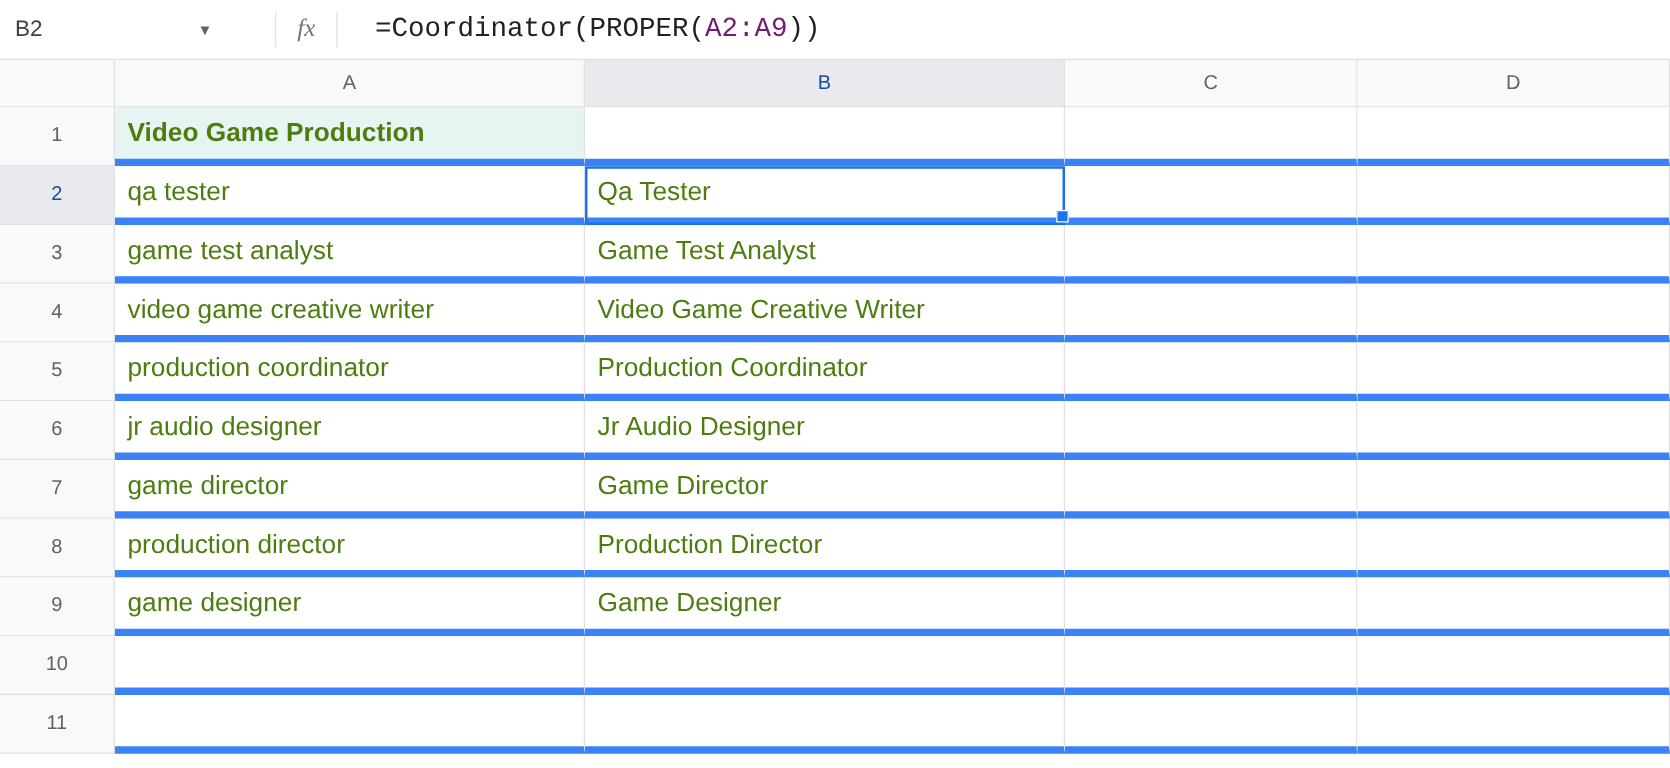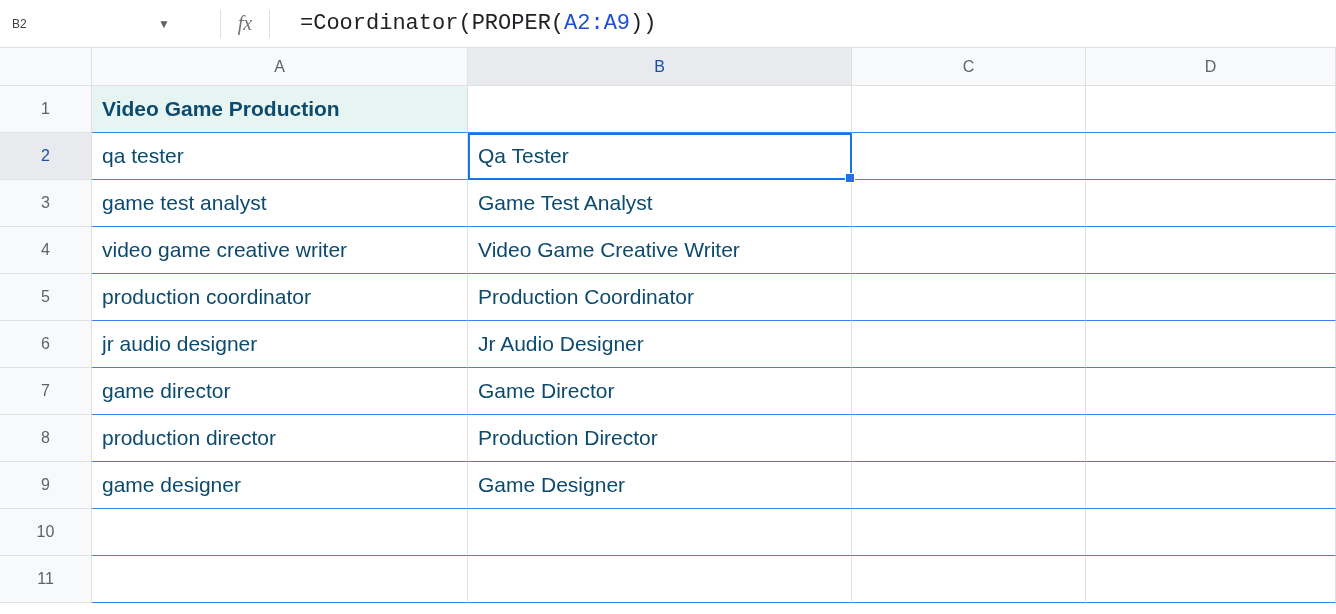--- a/index.html
+++ b/index.html
@@ -19,21 +19,21 @@
     border-bottom: 1px solid #e0e0e0;
   }
   .namebox-wrap {
     display: flex;
     align-items: center;
     width: 210px;
     height: 100%;
     padding-left: 12px;
   }
   .namebox {
-    font-size: 12px;
+    font-size: 18px;
     color: #3c4043;
     background: transparent;
     border: none;
     outline: none;
     width: 140px;
   }
   .dropdown-arrow {
     color: #5f6368;
     font-size: 12px;
     padding: 6px;
@@ -53,21 +53,21 @@
     text-align: center;
   }
   .formula {
     font-family: Consolas, "Courier New", monospace;
     font-size: 22px;
     padding-left: 20px;
     flex: 1;
     white-space: nowrap;
     color: #202124;
   }
-  .tok-range { color: #1d4ed8; }
+  .tok-range { color: #701a75; }
   .tok-fn { color: #202124; }
   
   .grid {
     display: grid;
     
     grid-template-columns: 92px 376px 384px 234px 250px;
   }
   .colhdr, .rowhdr, .corner {
     background: #f8f9fa;
     border-right: 1px solid #e0e0e0;
@@ -78,27 +78,27 @@
     font-size: 16px;
     color: #5f6368;
   }
   .corner { background: #f8f9fa; }
   .colhdr { height: 38px; }
   .colhdr.active { background: #e8eaed; color: #174ea6; }
   .rowhdr { height: 47px; }
   .rowhdr.active { background: #e8eaed; color: #174ea6; }
   .cell {
     border-right: 1px solid #e0e0e0;
-    border-bottom: 1px solid #3b82f6;
+    border-bottom: 6px solid #3b82f6;
     height: 47px;
     display: flex;
     align-items: center;
     padding: 0 10px;
     font-size: 21px;
-    color: #0c4a6e;
+    color: #4d7c0f;
     background: #fff;
     position: relative;
   }
   .cell.header {
     background: #e6f4f2;
     font-weight: bold;
   }
   .cell.selected {
     outline: 2px solid #1a73e8;
     outline-offset: -2px;

